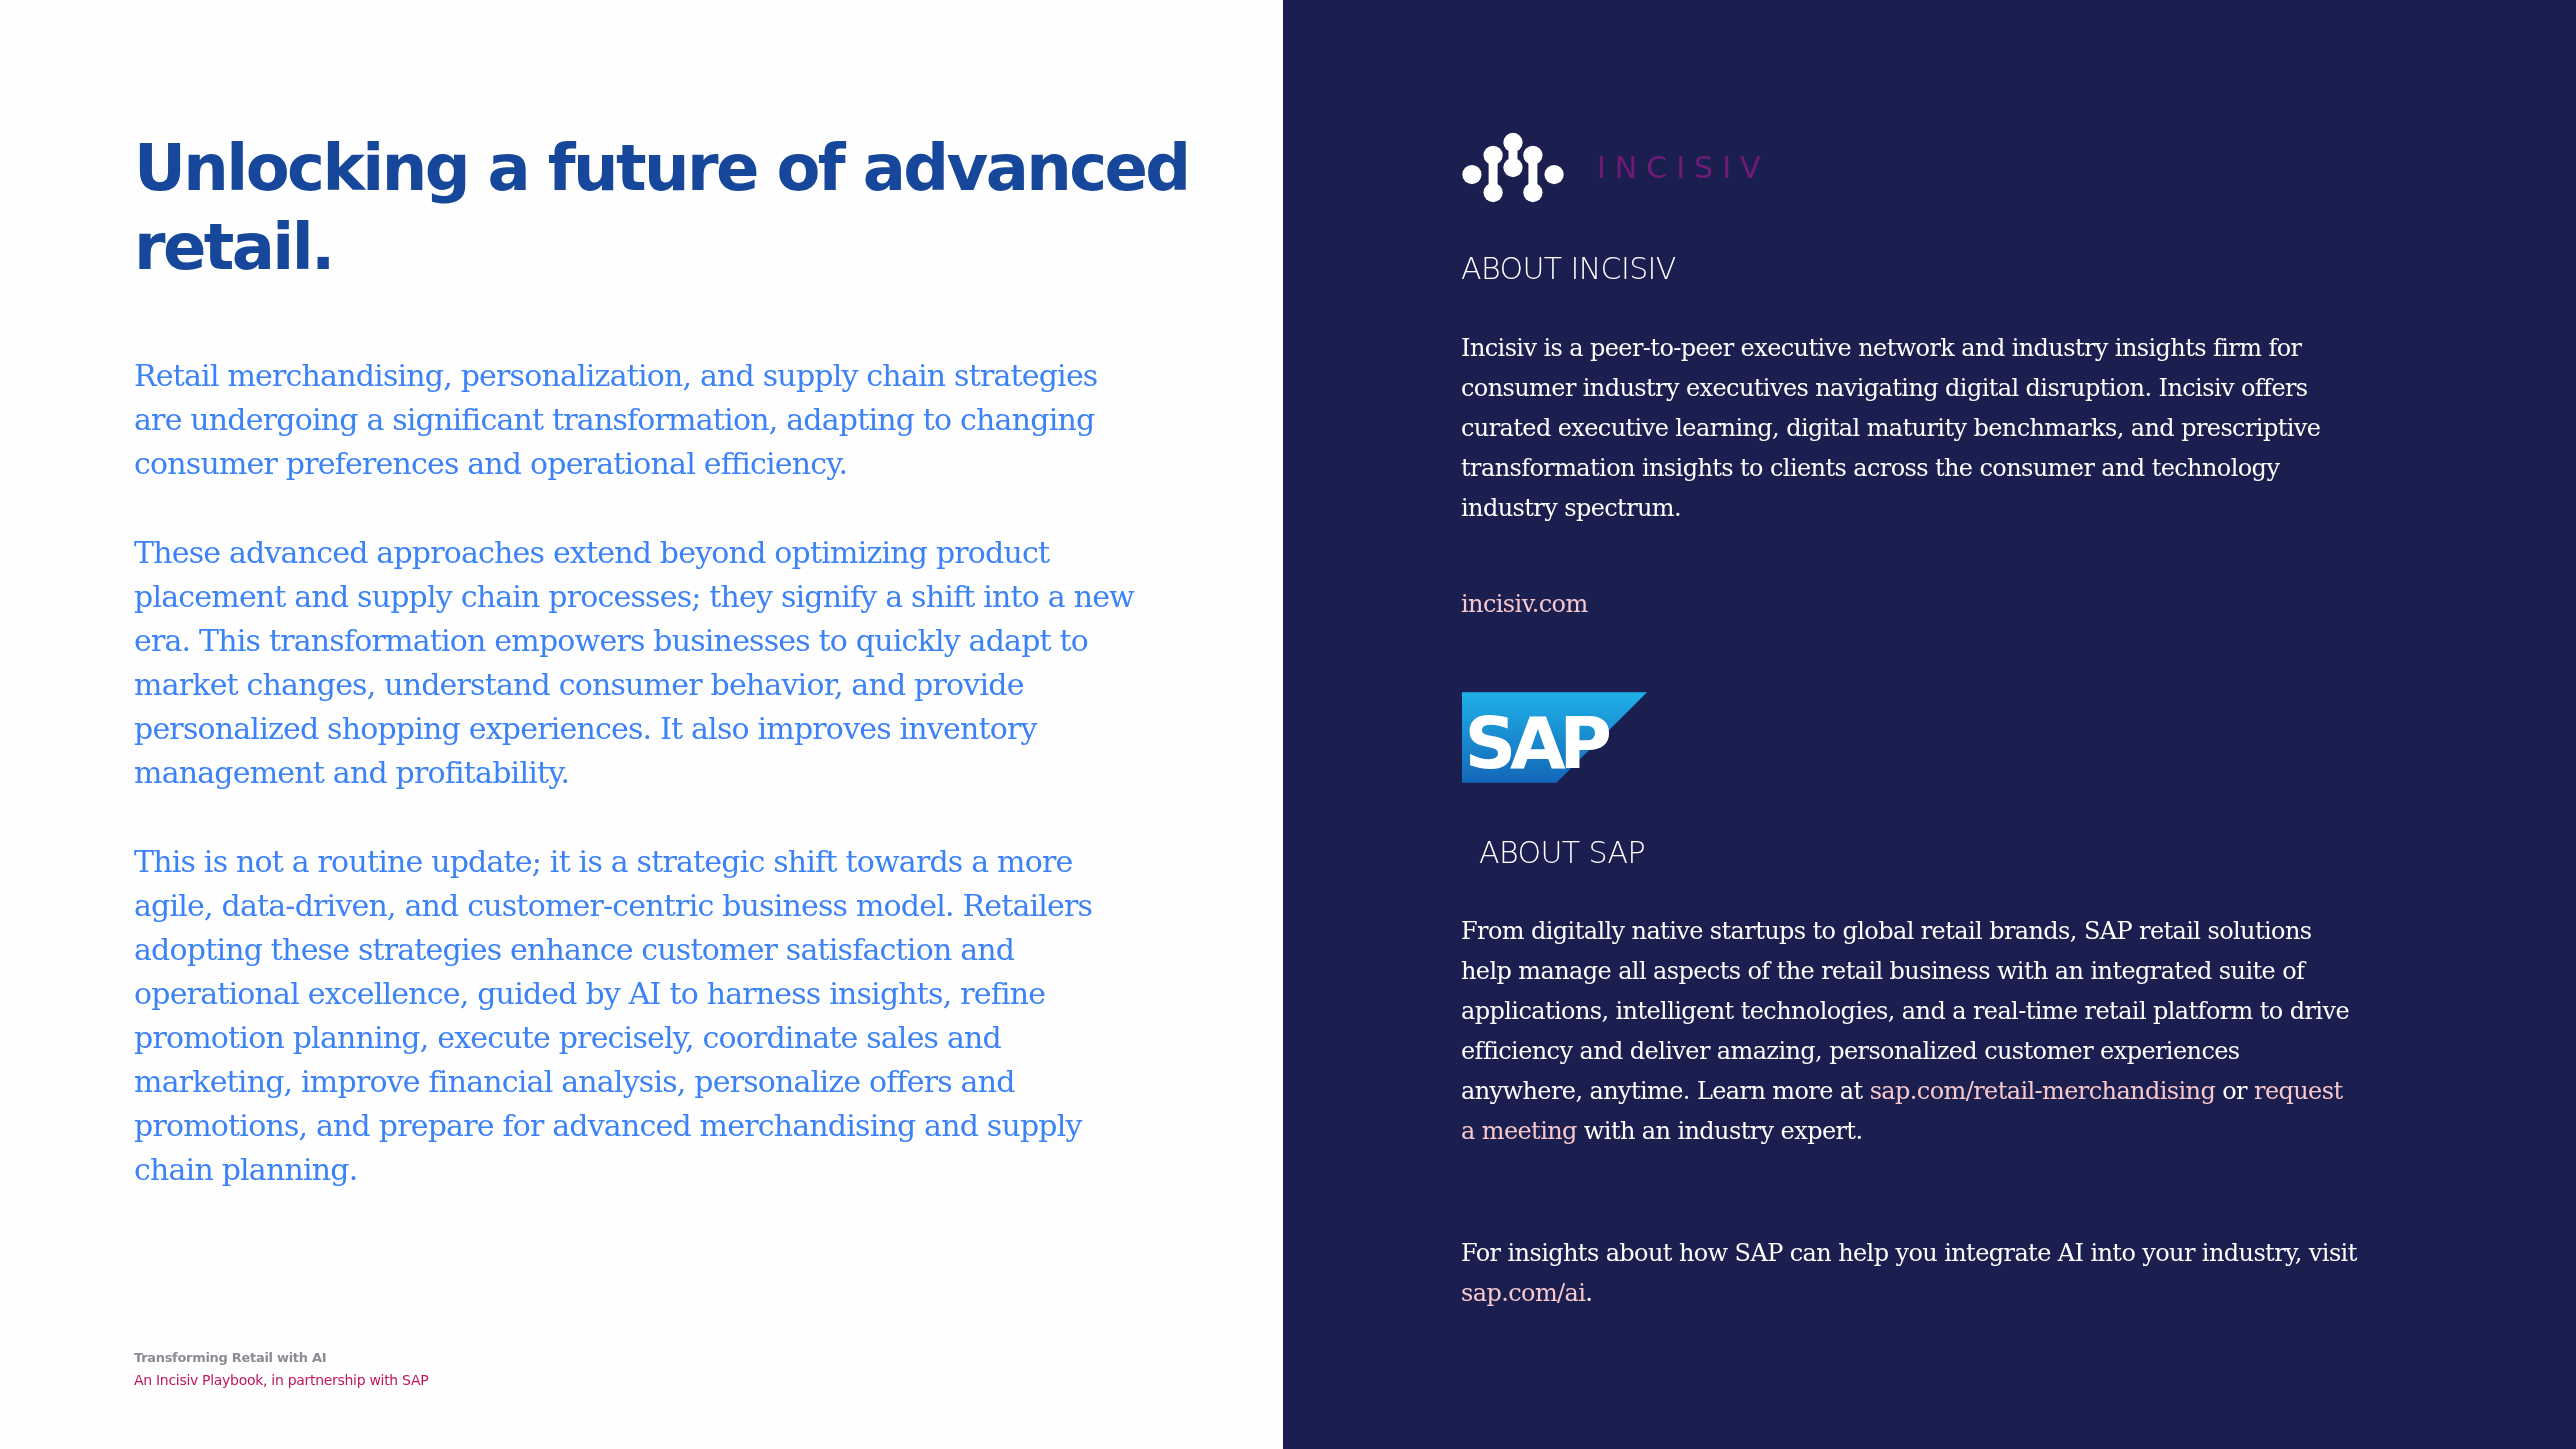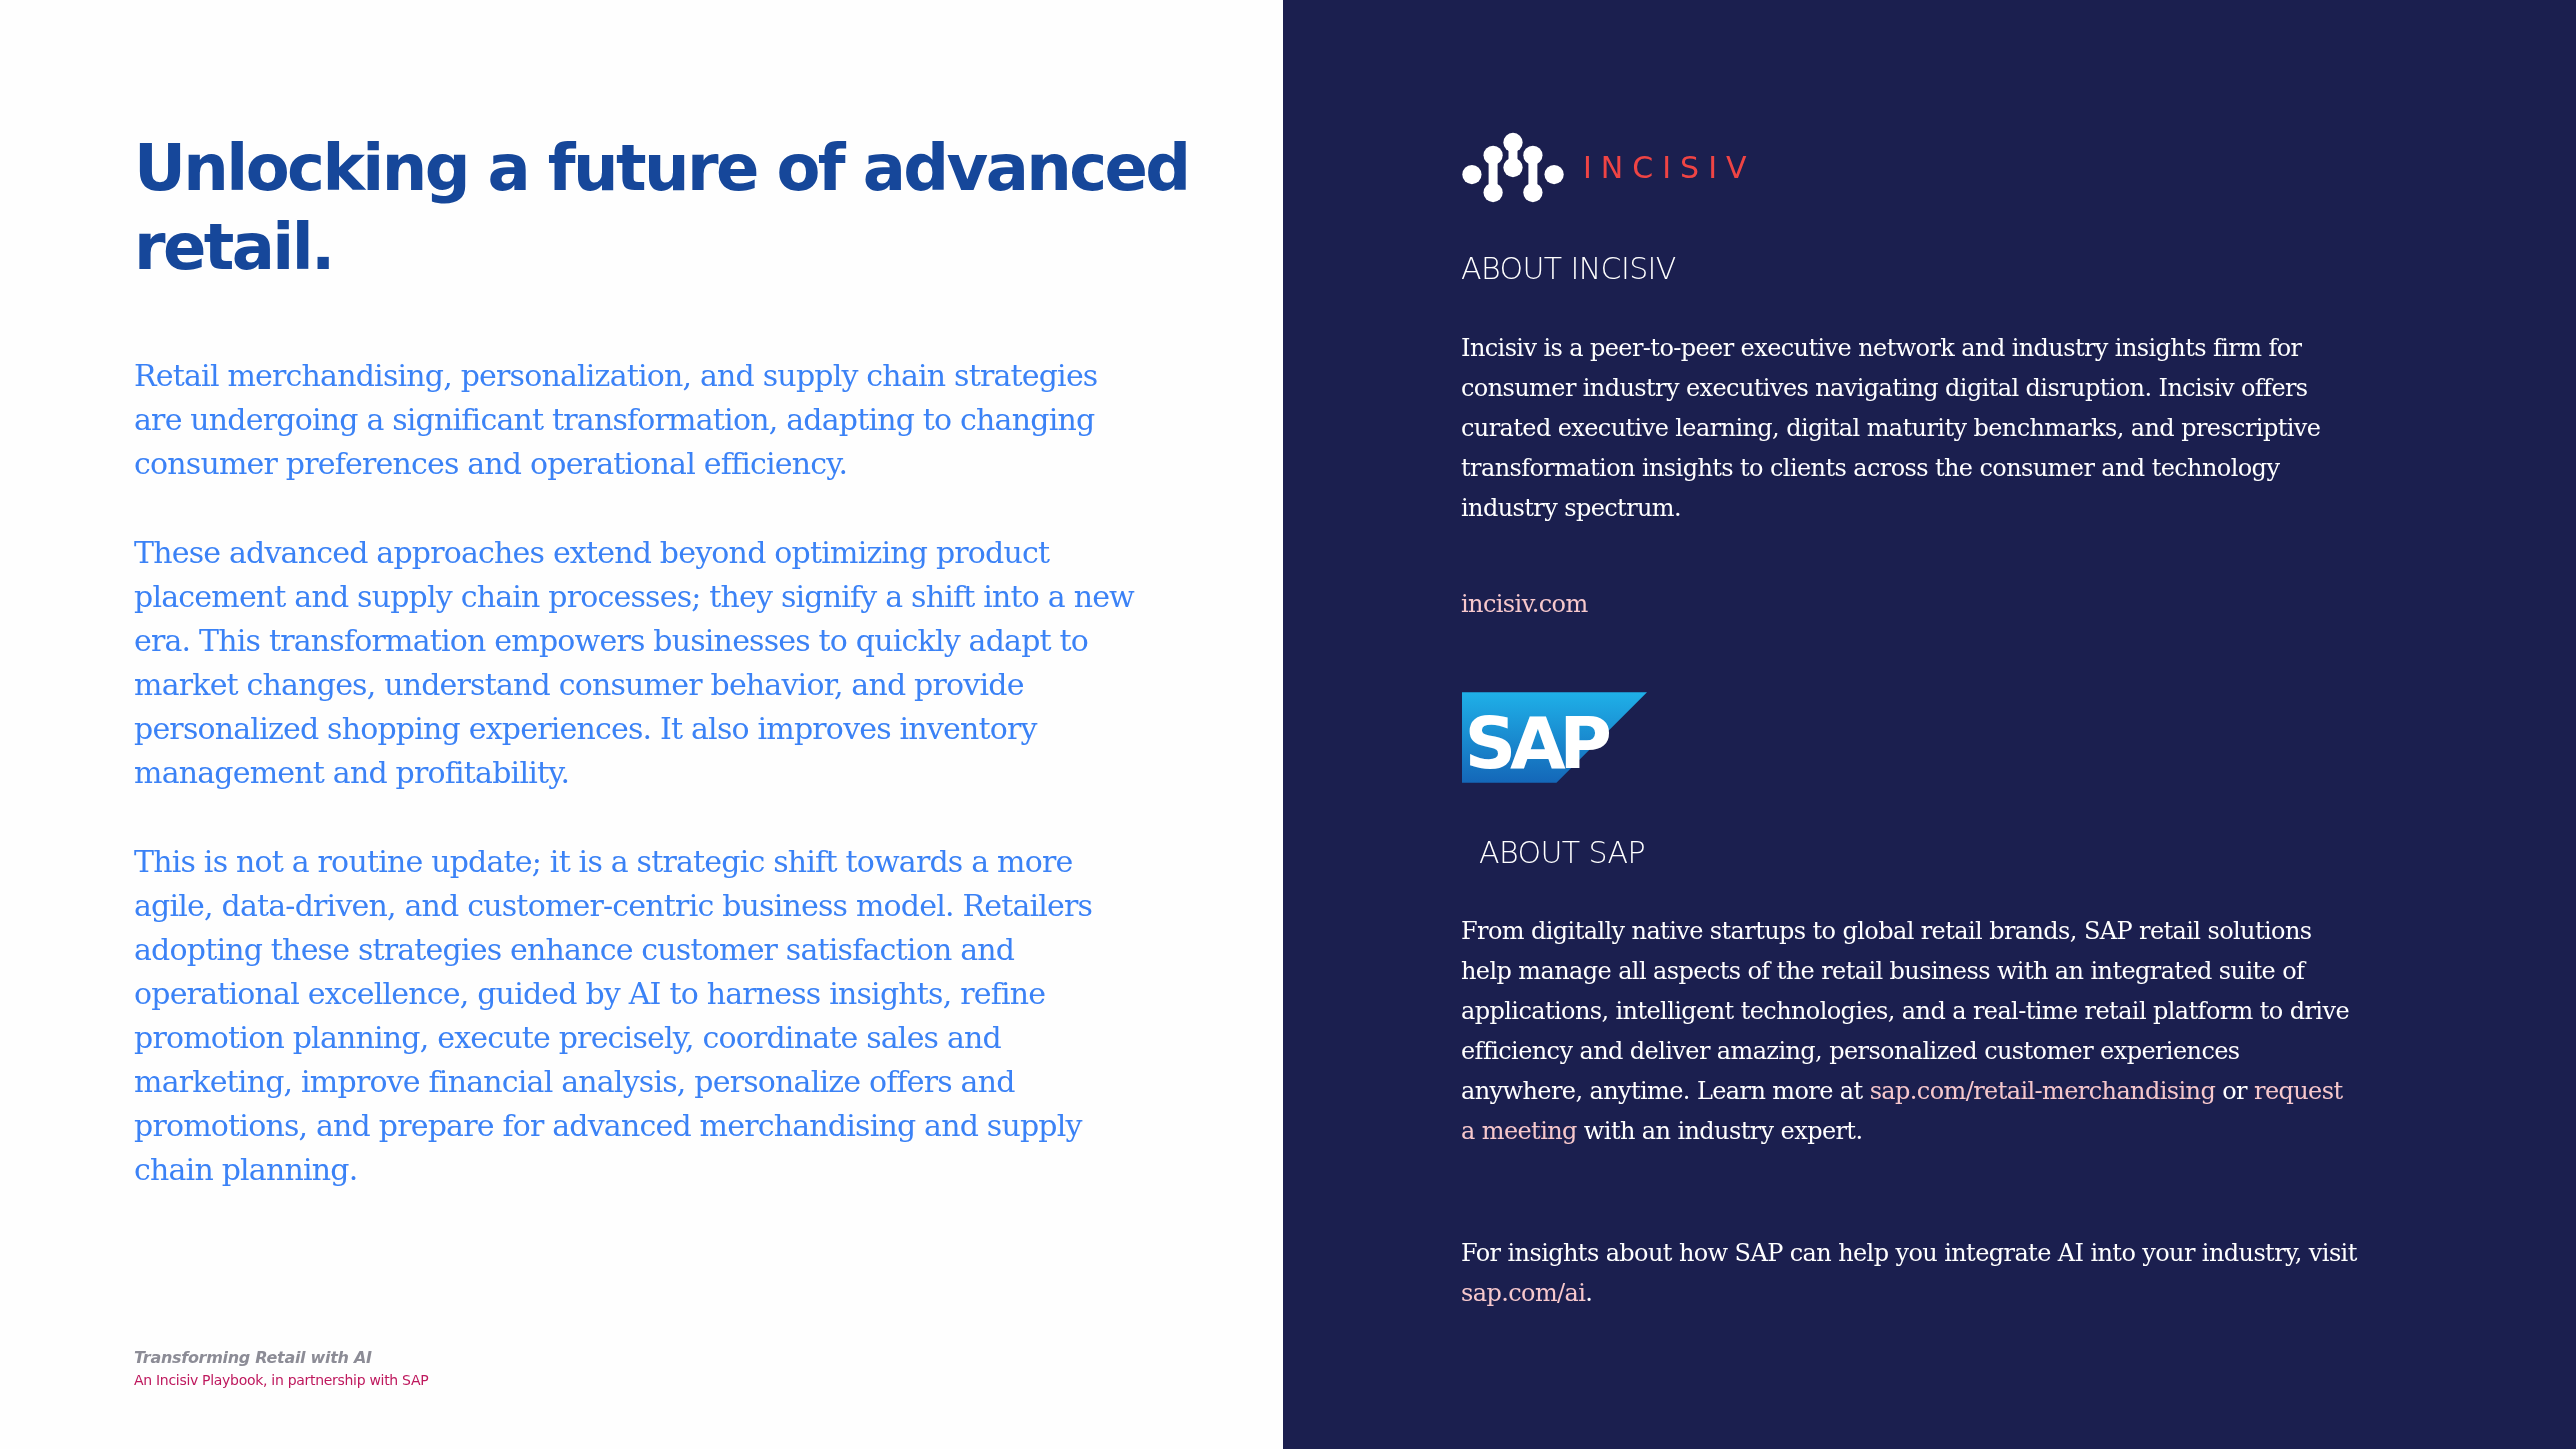--- a/index.html
+++ b/index.html
@@ -37,33 +37,33 @@
     letter-spacing: -0.8px;
   }
   #p1 { top: 354px; }
   #p2 { top: 531px; }
   #p3 { top: 840px; }
   .footer {
     position: absolute; left: 134px; top: 1346px;
     font-family: "DejaVu Sans", sans-serif;
   }
   .footer-title {
-    font-size: 16px; font-weight: bold; color: #8c8c96; line-height: 23px; letter-spacing: -0.3px; font-style: italic;
+    font-size: 13px; font-weight: bold; color: #8c8c96; line-height: 23px; letter-spacing: -0.3px;
   }
   .footer-sub {
     font-size: 14px; color: #be185d; line-height: 23px; letter-spacing: -0.3px;
   }
   .incisiv-logo {
     position: absolute; left: 1461px; top: 132px; height: 71px; width: 309px;
     display: flex; align-items: center;
   }
   .incisiv-logo svg { display: block; }
   .incisiv-wordmark {
     font-family: "DejaVu Sans", sans-serif;
-    color: #ef4444; font-size: 30px; letter-spacing: 9px; margin-left: 18px;
+    color: #701a75; font-size: 30px; letter-spacing: 9px; margin-left: 32px;
     font-weight: 500;
   }
   .section-heading {
     position: absolute; left: 1461px;
     font-family: "DejaVu Sans", sans-serif;
     font-weight: 300;
     color: #ffffff; font-size: 30px; letter-spacing: -0.6px;
     margin: 0;
   }
   #about-incisiv-heading { top: 251px; }

